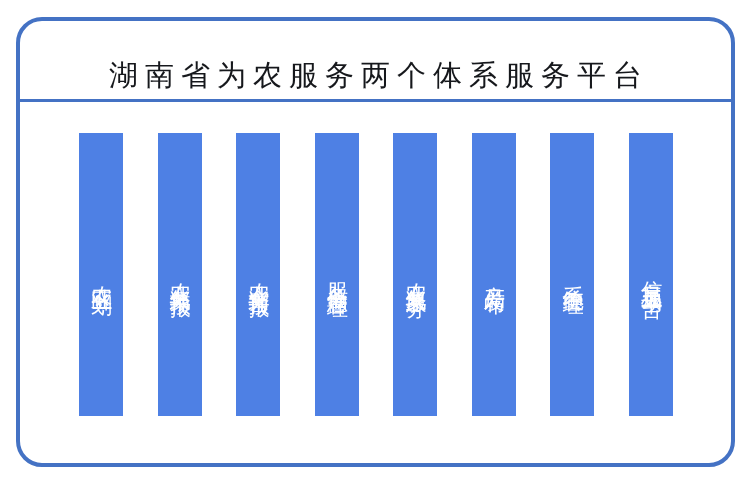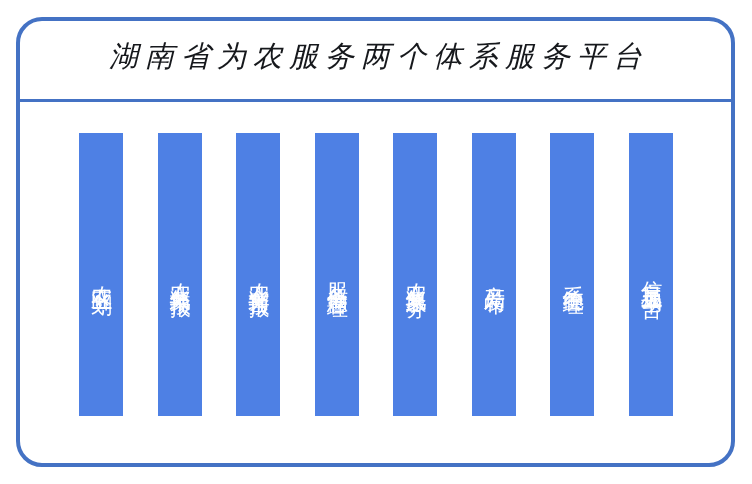--- a/index.html
+++ b/index.html
@@ -31,28 +31,27 @@
     box-sizing: border-box;
     border: 4px solid #4472C4;
     border-radius: 26px;
     background: transparent;
   }
 
   
   .header {
     position: absolute;
     left: 20px;
-    top: 17px;
+    top: 36px;
     width: 711px;
     height: 79px;
     box-sizing: border-box;
     display: flex;
     align-items: center;
     justify-content: center;
-    font-style: italic;
   }
 
   .title {
     font-family: "Liberation Serif", "DejaVu Serif", serif;
     font-size: 29px;
     line-height: 1;
     color: #16181c;
     letter-spacing: 7px;
     text-indent: 7px;
     white-space: nowrap;

